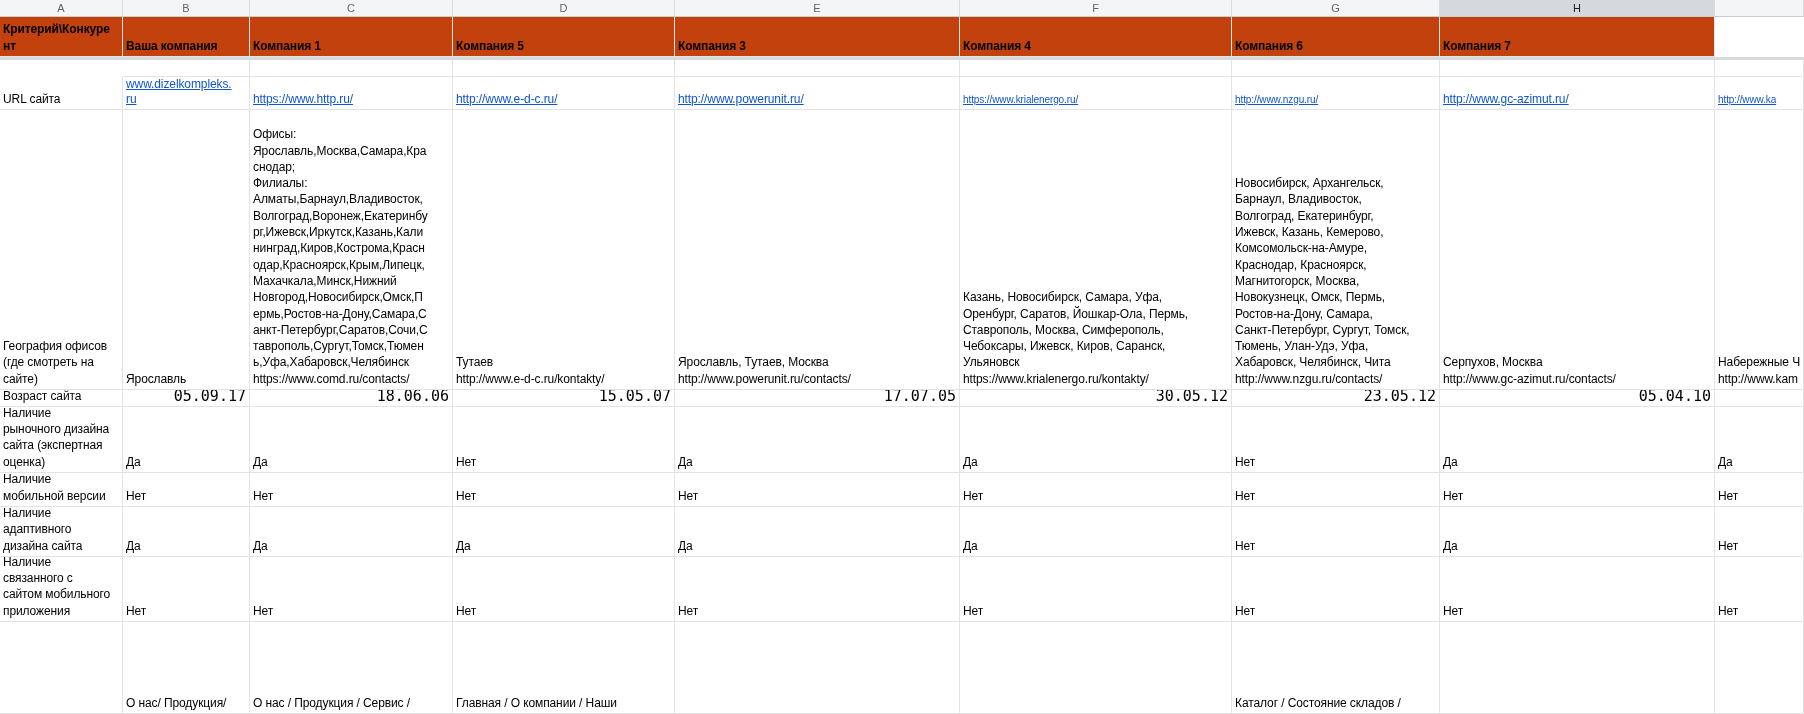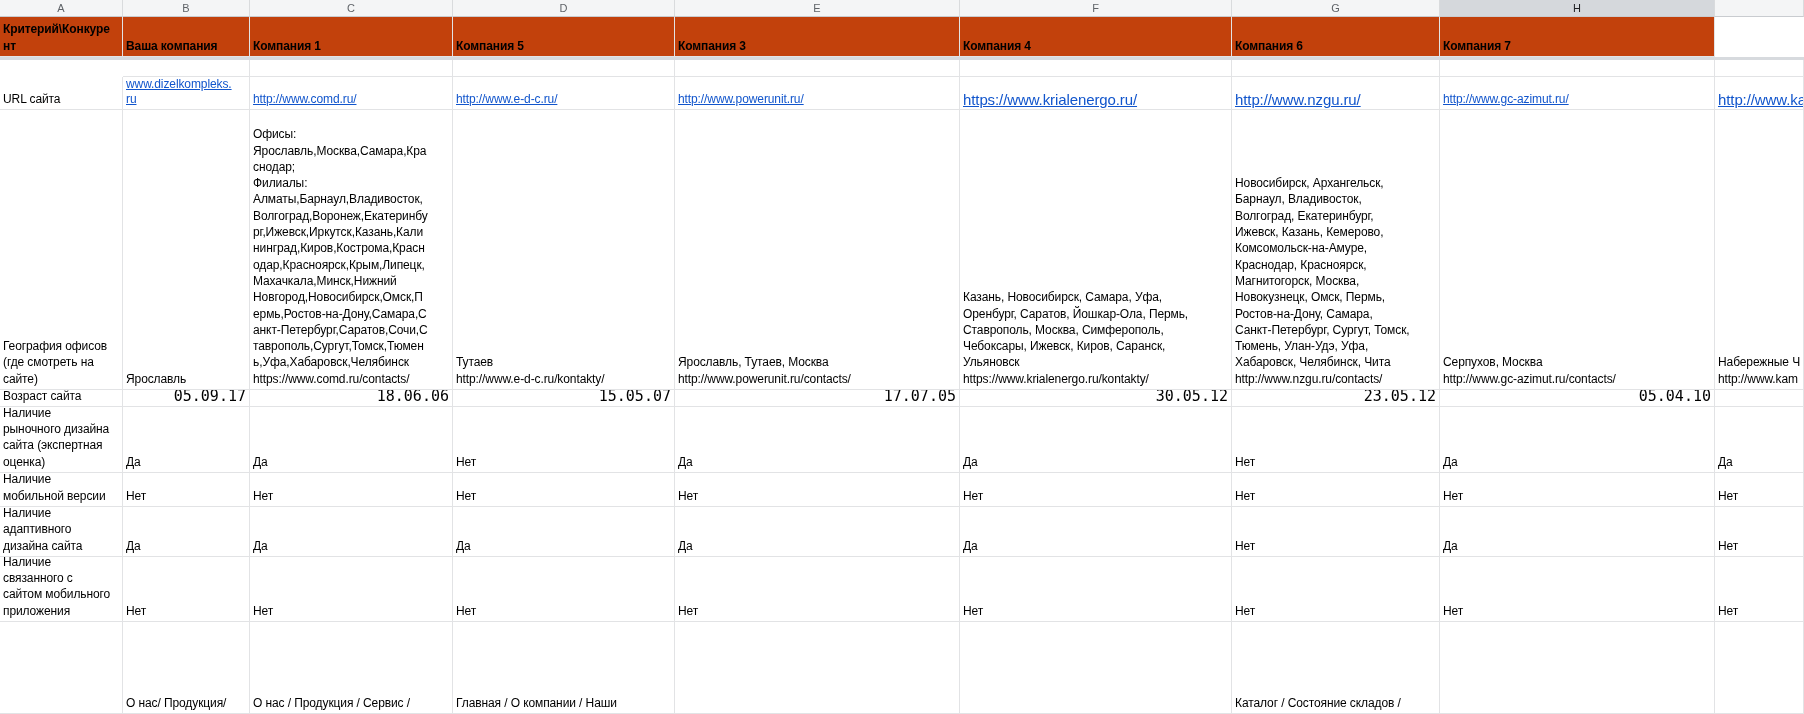--- a/index.html
+++ b/index.html
@@ -21,21 +21,21 @@
     background:#fff;border-right:1px solid #e2e3e5;border-bottom:1px solid #e2e3e5;
     display:flex;align-items:flex-end;
     padding:0 3px 2px 3px;
     font-size:12px;line-height:16.3px;letter-spacing:-0.1px;
     white-space:pre;overflow:hidden;
   }
   .or{background:#c2410c;font-weight:bold;}
   .b{font-weight:bold;margin-top:23px;}
   .rt{justify-content:flex-end;font-family:"DejaVu Sans Mono",monospace;font-size:15px;letter-spacing:0;}
   .lk{color:#1155cc;text-decoration:underline;}
-  .lg{font-size:15px;}
+  .lg{font-size:10px;}
   .r3{line-height:15px;}
   .divider{grid-column:1/-1;background:#d7dade;}
 </style>
 </head>
 <body>
 
 <div class="sheet">
 
   <div class="hd">A</div>
   <div class="hd">B</div>
@@ -65,21 +65,21 @@
   <div class="c"></div>
   <div class="c"></div>
   <div class="c"></div>
   <div class="c"></div>
   <div class="c"></div>
   <div class="c"></div>
 
   <div class="c">URL сайта</div>
   <div class="c lk r3">www.dizelkompleks.
 ru</div>
-  <div class="c lk r3">http://www.comd.ru/</div>
+  <div class="c lk r3">https://www.http.ru/</div>
   <div class="c lk r3">http://www.e-d-c.ru/</div>
   <div class="c lk r3">http://www.powerunit.ru/</div>
   <div class="c lk lg r3">https://www.krialenergo.ru/</div>
   <div class="c lk lg r3">http://www.nzgu.ru/</div>
   <div class="c lk r3">http://www.gc-azimut.ru/</div>
   <div class="c lk lg r3">http://www.ka</div>
 
   <div class="c">География офисов
 (где смотреть на
 сайте)</div>

